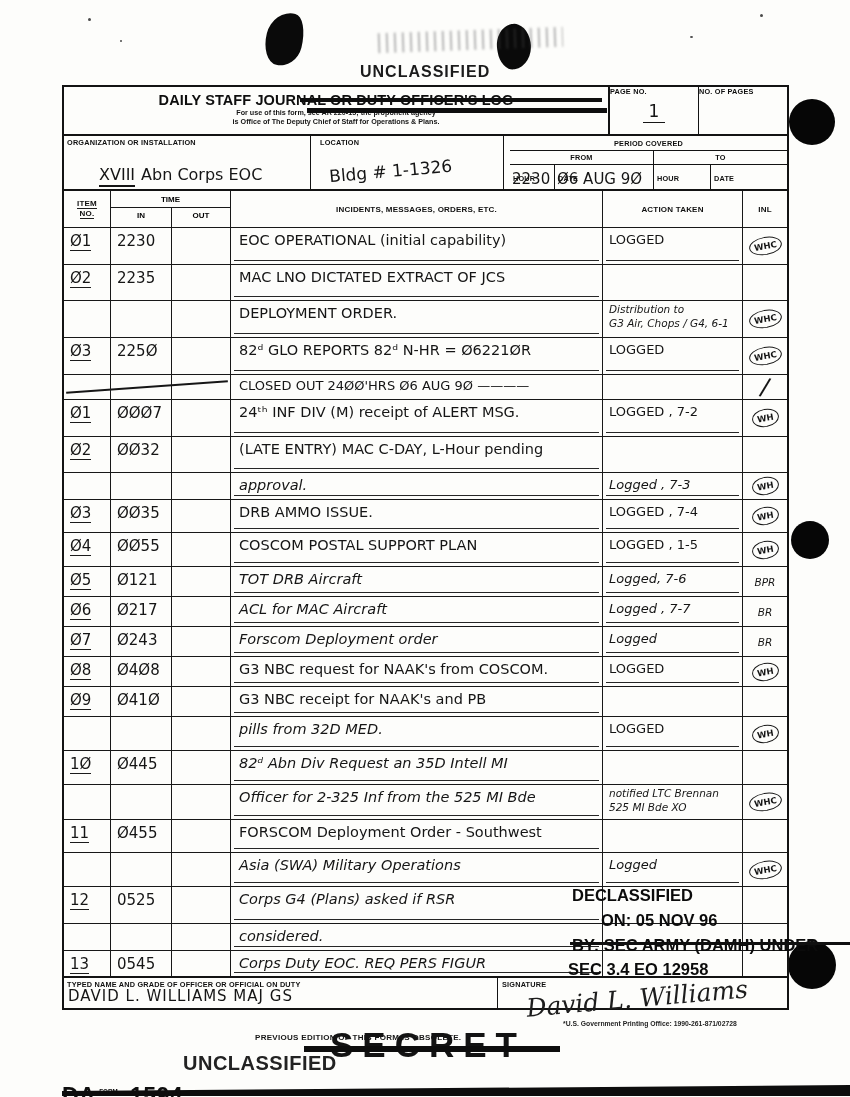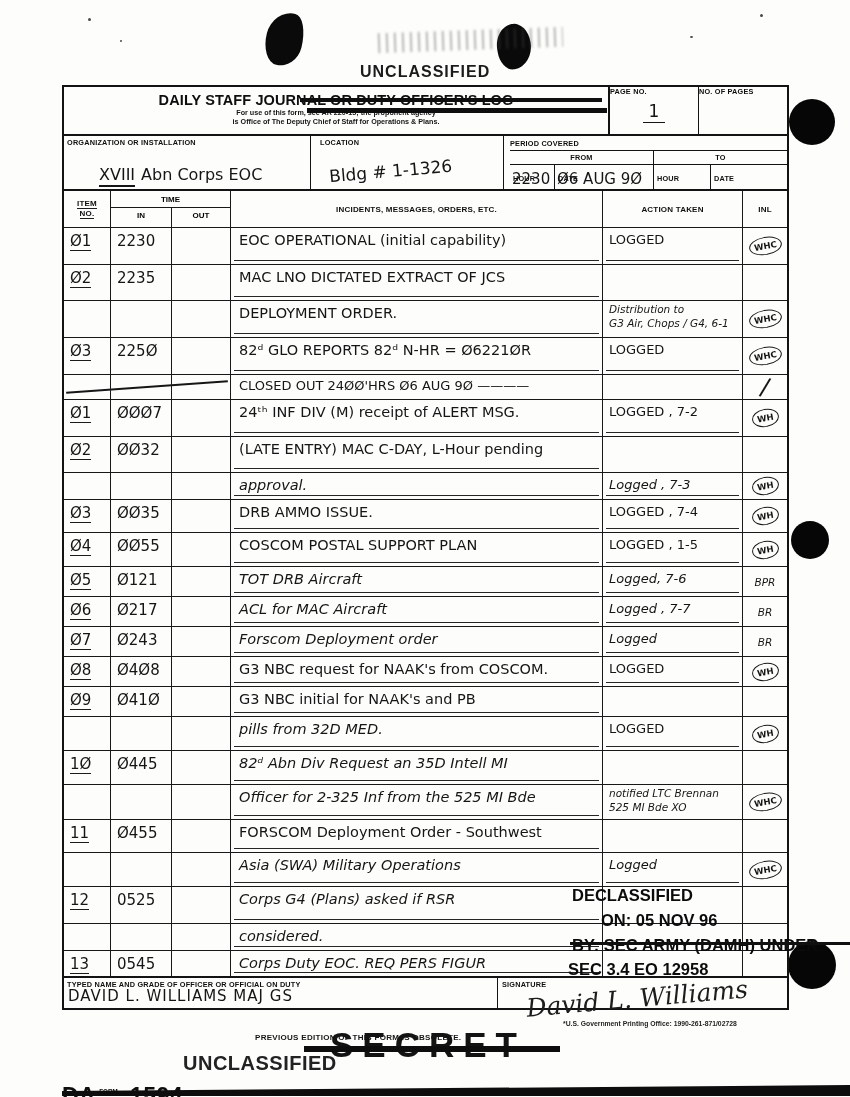--- a/index.html
+++ b/index.html
@@ -56,21 +56,21 @@
   .pageval span { border-bottom:1.8px solid #161616; padding:0 6px 1px; }
 
   
   .row2 { display:flex; height:55px; border-bottom:2.2px solid #131313;gap:6px; }
   .orgcell { width:247px; border-right:1.8px solid #131313; position:relative; }
   .orgval { position:absolute; left:3px; bottom:5px; font-size:16px; white-space:nowrap;margin-left:32px; }
   .rom { border-bottom:2px solid #161616; padding-bottom:1px; margin-right:6px; }
   .loccell { width:187px; border-right:1.8px solid #131313; position:relative; }
   .locval { position:absolute; left:12px; bottom:8px; font-size:17px; transform:rotate(-5deg); white-space:nowrap; }
   .periodcell { flex:1; display:flex; flex-direction:column; }
-  .pc-top { height:15px; border-bottom:1.6px solid #131313; text-align:left; padding-top:3px; }
+  .pc-top { height:15px; border-bottom:1.6px solid #131313; text-align:center; padding-top:3px; }
   .pc-mid { height:14px; border-bottom:1.6px solid #131313; display:flex; }
   .pc-from { width:144px; border-right:1.6px solid #131313; text-align:center; padding-top:2px; }
   .pc-to { flex:1; text-align:center; padding-top:2px; }
   .pc-bot { flex:1; display:flex; }
   .hd { position:relative; border-right:1.6px solid #131313; padding:2px 0 0 3px; }
   .hd.last { border-right:none; }
   .h1 { width:45px; } .d1 { width:99px; } .h2 { width:57px; } .d2 { flex:1; }
   .hdval { position:absolute; left:2px; bottom:1px; font-size:15px; white-space:nowrap; }
 
   
@@ -355,21 +355,21 @@
       <div class="c act hw ul">LOGGED</div>
       <div class="c inl">
           <span class="circ">WH</span>
         </div>
     </div>
 
     <div class="trow" style="height:30px">
       <div class="c item hw"><span>Ø9</span></div>
       <div class="c tin hw">Ø41Ø</div>
       <div class="c tout"></div>
-      <div class="c inc hw ul">G3 NBC initial for NAAK's and PB</div>
+      <div class="c inc hw ul">G3 NBC receipt for NAAK's and PB</div>
       <div class="c act hw"></div>
       <div class="c inl"></div>
     </div>
 
     <div class="trow" style="height:34px">
       <div class="c item hw"><span></span></div>
       <div class="c tin hw"></div>
       <div class="c tout"></div>
       <div class="c inc hw ul cur">pills from 32D MED.</div>
       <div class="c act hw ul">LOGGED</div>

